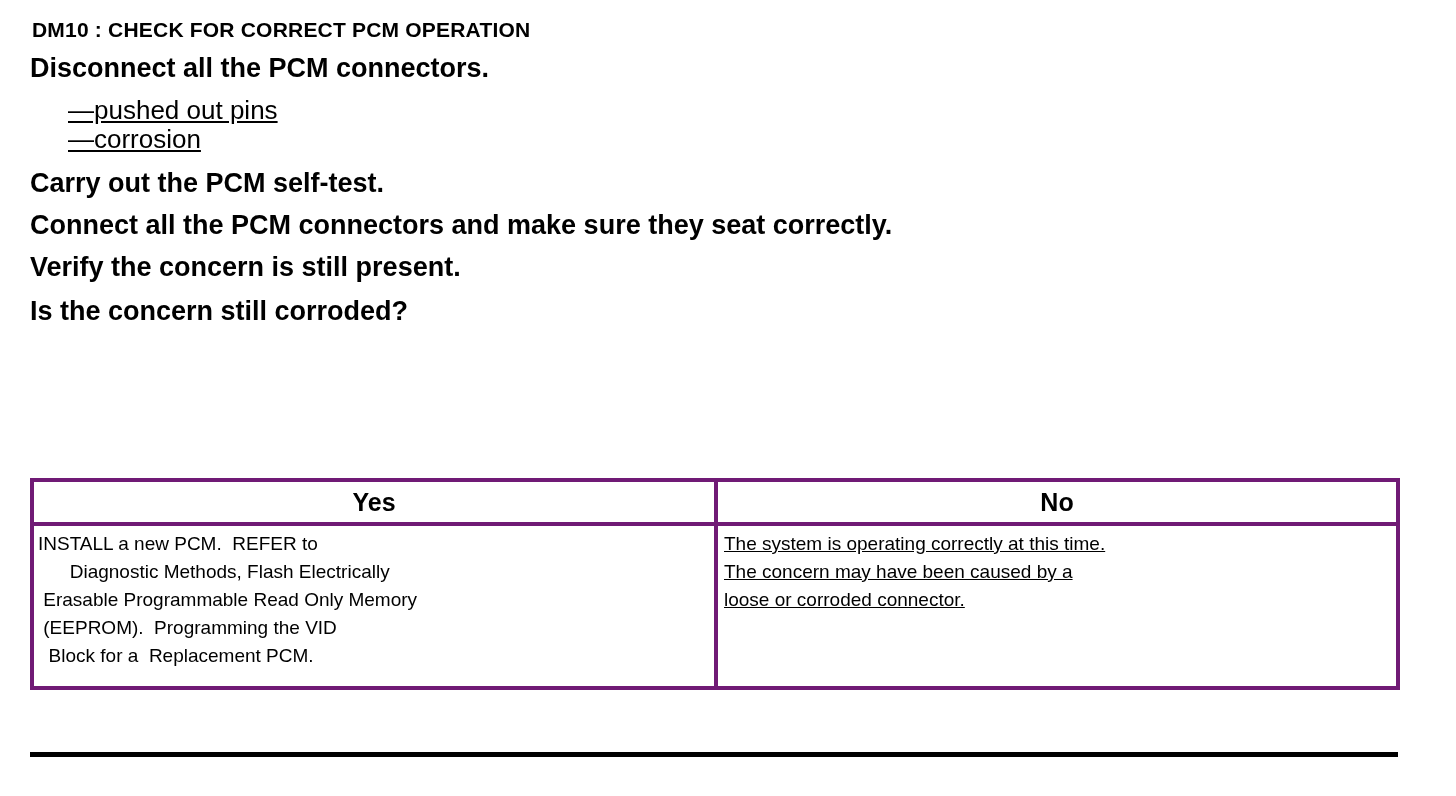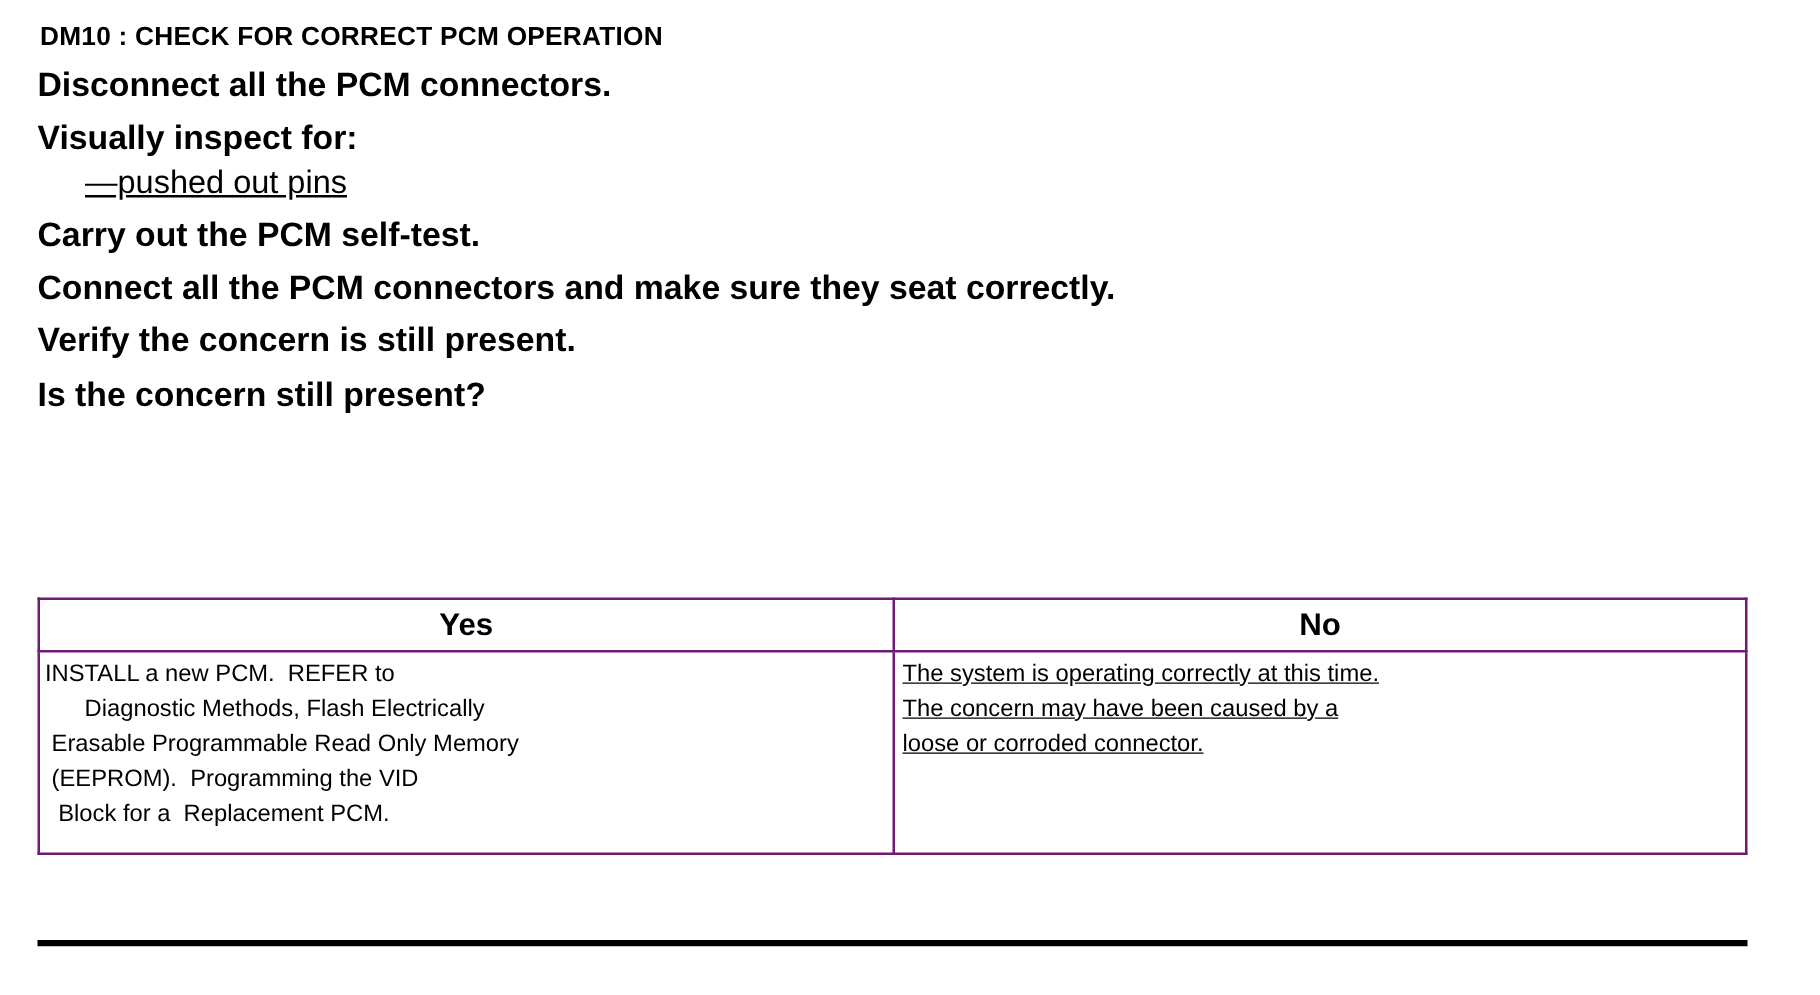--- a/index.html
+++ b/index.html
@@ -55,21 +55,21 @@
   }
   .result-table {
     position: absolute;
     left: 30px;
     top: 478px;
     width: 1366px;
     border-collapse: collapse;
     table-layout: fixed;
   }
   .result-table td, .result-table th {
-    border: 2px solid #701a75;
+    border: 4px solid #701a75;
     padding: 0;
     vertical-align: top;
   }
   .result-table th {
     font-size: 25px;
     font-weight: bold;
     text-align: center;
     height: 40px;
     line-height: 40px;
     padding: 0;
@@ -99,30 +99,30 @@
 </style>
 </head>
 <body>
 
 <div class="page">
 
   <div class="doc-title">DM10 : CHECK FOR CORRECT PCM OPERATION</div>
 
   <div class="step">Disconnect all the PCM connectors.</div>
 
-  <div class="step tight">Visually inspect for:</div>
   <div class="sub-list">
     <div class="sub-item">—pushed out pins</div>
+    <div class="sub-item">—corrosion</div>
   </div>
 
   <div class="step">Carry out the PCM self-test.</div>
   <div class="step">Connect all the PCM connectors and make sure they seat correctly.</div>
   <div class="step">Verify the concern is still present.</div>
 
-  <div class="question">Is the concern still present?</div>
+  <div class="question">Is the concern still corroded?</div>
 
   <table class="result-table">
     <colgroup>
       <col class="col-yes">
       <col class="col-no">
     </colgroup>
     <thead>
       <tr>
         <th>Yes</th>
         <th>No</th>

